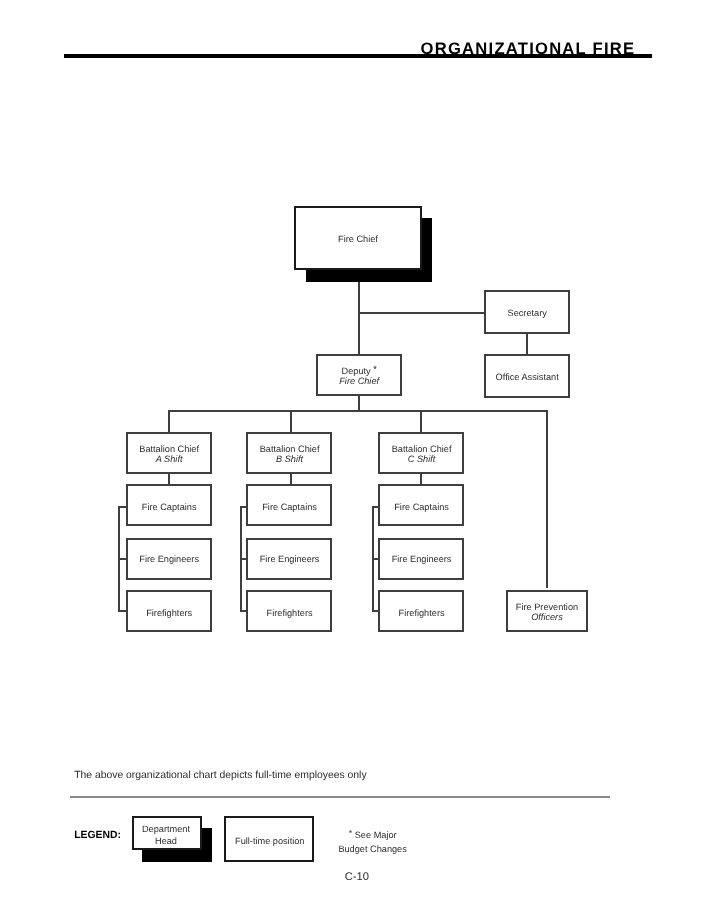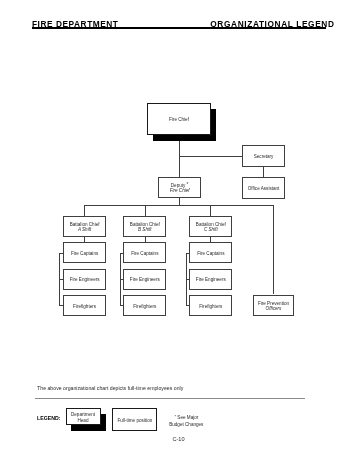--- a/index.html
+++ b/index.html
@@ -24,22 +24,21 @@
   .it{font-style:italic;}
   .sup2{font-size:4.6px;position:relative;top:-1.2px;line-height:0;}
   .legendlbl{position:absolute;font-size:5.2px;font-weight:bold;color:#000;}
   .pagenum{position:absolute;font-size:5.6px;color:#2b2b2b;}
 </style>
 </head>
 <body>
 
 <div id="page">
 
-  <div class="hdr" style="left:32px;top:18.5px;letter-spacing:0.55px;">FIRE DEPARTMENT</div>
-  <div class="hdr" style="left:210.3px;top:18.5px;letter-spacing:0.62px;">ORGANIZATIONAL LEGEND</div>
+  <div class="hdr" style="left:210.3px;top:18.5px;letter-spacing:0.62px;">ORGANIZATIONAL FIRE</div>
   <div class="hdrline" style="left:31.6px;top:27.2px;width:294.5px;"></div>
 
   <div class="shadow" style="left:153.4px;top:109.2px;width:62.9px;height:31.6px;"></div>
   <div class="box lbox" style="left:147.3px;top:103.1px;width:63.4px;height:31.6px;">Fire Chief</div>
 
   <div class="ln" style="left:178.8px;top:140.5px;width:0.9px;height:36.4px;"></div>
   <div class="ln" style="left:178.8px;top:155.8px;width:63.8px;height:0.8px;"></div>
 
   <div class="box" style="left:242.2px;top:145.2px;width:42.8px;height:21.6px;">Secretary</div>
   <div class="ln" style="left:263.2px;top:166.8px;width:0.8px;height:10.1px;"></div>

